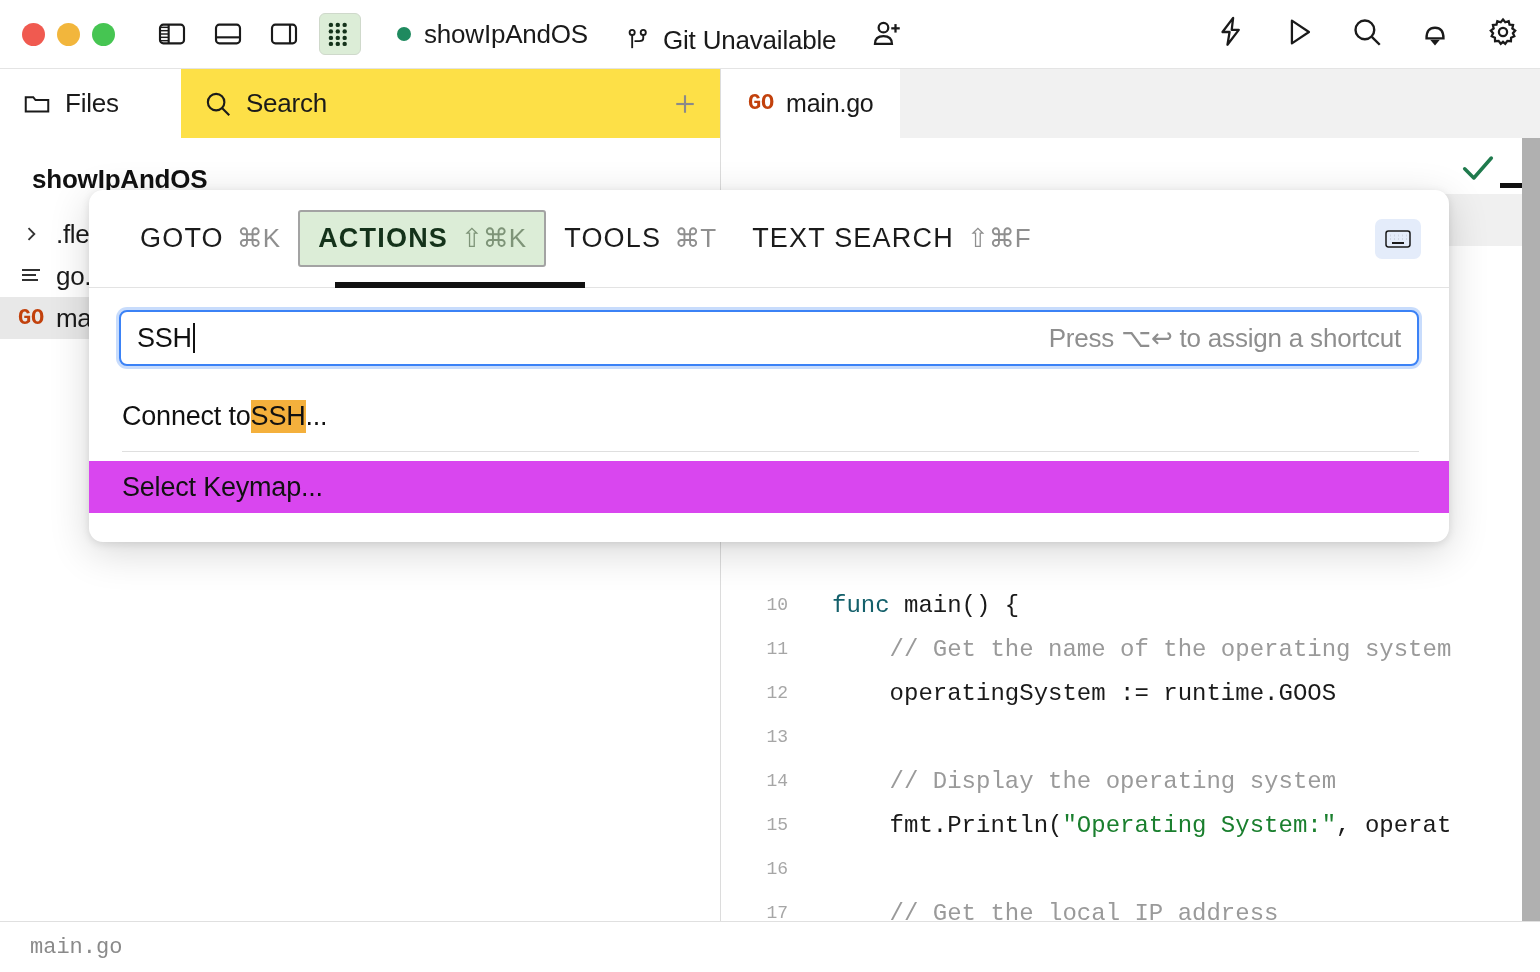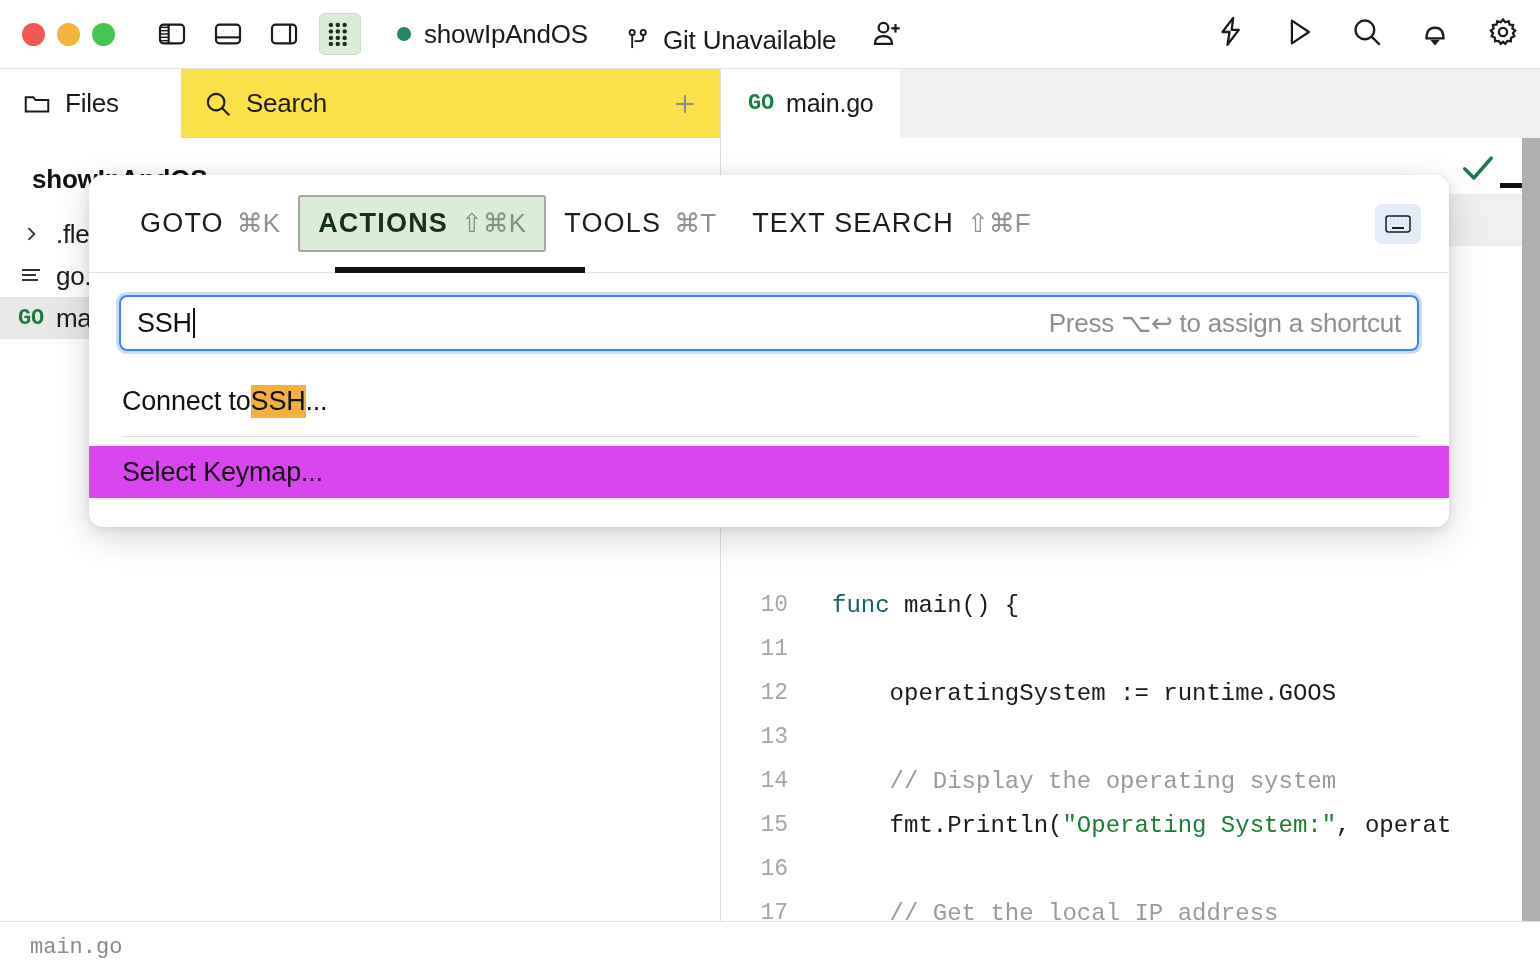--- a/index.html
+++ b/index.html
@@ -78,21 +78,21 @@
   }
 
   .tree { margin-top: 18px; }
   .tree-row {
     display: flex; align-items: center; gap: 12px;
     height: 42px; padding-left: 18px;
     font-size: 26px; color: #1a1a1a; letter-spacing: -0.3px;
   }
   .tree-row.selected { background: #e8e8e8; }
   .tree-chev { width: 26px; display: flex; justify-content: center; color: #333; }
-  .go-badge { color: #15803d; font-weight: bold; font-size: 22px;
+  .go-badge { color: #c2410c; font-weight: bold; font-size: 22px;
               font-family: "Liberation Mono", monospace; width: 26px; }
   .file-ico { width: 26px; display: flex; justify-content: center; }
 
   
   .editor {
     position: absolute; left: 722px; top: 69px; width: 818px; height: 852px;
     background: #ffffff;
   }
   .editor-tabbar {
     height: 69px; background: #f1f1f1; display: flex; align-items: stretch;
@@ -103,21 +103,21 @@
   }
   .editor-tab .go-badge { width: auto; font-size: 22px; }
 
   .code-area { position: relative; height: 783px; overflow: hidden; background: #fff; }
   .code-line {
     display: flex; height: 44px; align-items: center;
     font-family: "Liberation Mono", monospace; font-size: 24px;
   }
   .ln {
     width: 82px; text-align: right; padding-right: 16px;
-    color: #a6a6a6; font-size: 23px; flex: none;
+    color: #a6a6a6; font-size: 18px; flex: none;
   }
   .code-txt { white-space: pre; color: #1a1a1a; margin-left: 28px; }
   .kw { color: #14606b; }
   .cmt { color: #9a9a9a; }
   .str { color: #1a7f2e; }
 
   .check-mark {
     position: absolute; right: 42px; top: 10px;
   }
   .marker-bar {
@@ -136,21 +136,21 @@
     background: #ffffff; border-top: 1px solid #e0e0e0;
     display: flex; align-items: center;
   }
   .status-file {
     margin-left: 30px; font-family: "Liberation Mono", monospace;
     font-size: 22px; color: #8a8a8a;
   }
 
   
   .see-dialog {
-    position: absolute; left: 89px; top: 175px; width: 1360px; height: 352px;
+    position: absolute; left: 89px; top: 190px; width: 1360px; height: 352px;
     background: #ffffff; border-radius: 14px;
     box-shadow: 0 10px 40px rgba(0,0,0,0.16), 0 2px 8px rgba(0,0,0,0.10);
     overflow: hidden;
   }
   .see-tabs {
     position: relative; height: 98px; display: flex; align-items: center;
     padding-left: 33px; border-bottom: 1px solid #e3e3e3;
   }
   .see-tab {
     position: relative; display: flex; align-items: baseline; gap: 13px;
@@ -381,20 +381,21 @@
           <span class="code-txt">package main</span>
         </div>
 
         <div class="code-line" style="margin-top:309px;">
           <span class="ln">10</span>
           <span class="code-txt"><span class="kw">func</span><span> main() {</span></span>
         </div>
 
         <div class="code-line">
           <span class="ln">11</span>
+          <span class="code-txt cmt">    // Get the name of the operating system</span>
         </div>
 
         <div class="code-line">
           <span class="ln">12</span>
           <span class="code-txt">    operatingSystem := runtime.GOOS</span>
         </div>
 
         <div class="code-line">
           <span class="ln">13</span>
           <span class="code-txt"></span>

